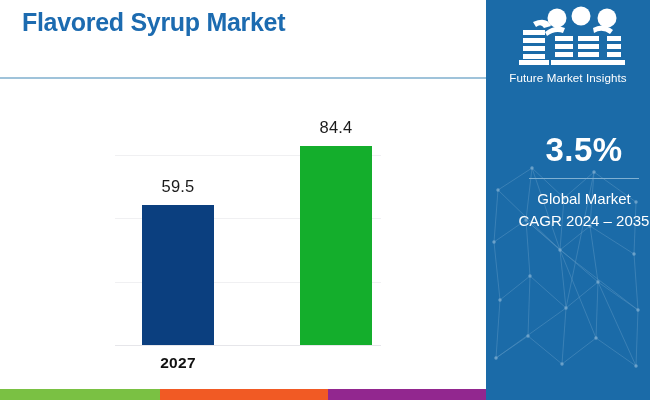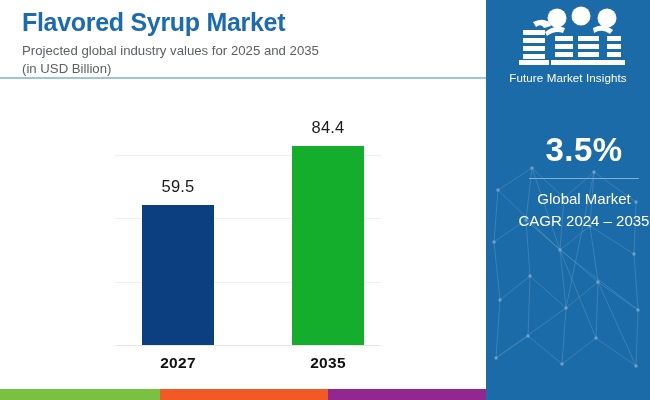--- a/index.html
+++ b/index.html
@@ -71,21 +71,21 @@
     background:#e6e6ea;
   }
 
   .bar-group {
     position:absolute;
     bottom:44px;
     width:72px;
     text-align:center;
   }
   #bar-group-2025 { left:142px; }
-  #bar-group-2035 { left:292px; }
+  #bar-group-2035 { left:300px; }
 
   .bar {
     width:72px;
     border-radius:0;
     margin:0 auto;
   }
   #bar-2025 { background:#0b3f7f; }
   #bar-2035 { background:#14ae2c; }
 
   .bar-value {
@@ -175,44 +175,39 @@
 </style>
 </head>
 <body>
 
 <div id="infographic">
 
   <div id="left-panel">
 
     <div id="header">
       <div id="page-title" style="color: rgb(28, 107, 176);">Flavored Syrup Market</div>
-      <div id="subtitle">
-        <span class="sub-line">Projected global industry values for 2025 and 2035</span>
-        <span class="sub-line">(in USD Billion)</span>
-      </div>
     </div>
 
     <div id="header-divider"></div>
 
     <div id="chart">
       <div class="gridline" style="top:76px;"></div>
       <div class="gridline" style="top:139px;"></div>
       <div class="gridline" style="top:203px;"></div>
       <div id="baseline" style="top:266px;"></div>
 
       <div class="bar-group" id="bar-group-2025">
         <div class="bar-value" style="bottom: 149px;">59.5</div>
         <div class="bar" id="bar-2025" style="height: 140px; background: rgb(11, 63, 127);"></div>
         <div class="bar-label">2027</div>
       </div>
 
       <div class="bar-group" id="bar-group-2035">
         <div class="bar-value" style="bottom: 208px;">84.4</div>
         <div class="bar" id="bar-2035" style="height: 199px; background: rgb(20, 174, 44);"></div>
-        <div class="bar-label">2035</div>
       </div>
     </div>
   </div>
 
   <div id="sidebar" style="background: rgb(27, 107, 168);">
 
     <svg id="sidebar-network" viewBox="0 0 164 239" preserveAspectRatio="none" aria-hidden="true">
       <g stroke="#bcd9ec" stroke-width="0.6" fill="none" opacity="0.65">
         <path d="M12 40 L46 18 L78 48 L108 22 L150 52"></path>
         <path d="M8 92 L40 70 L74 100 L104 76 L148 104"></path>

